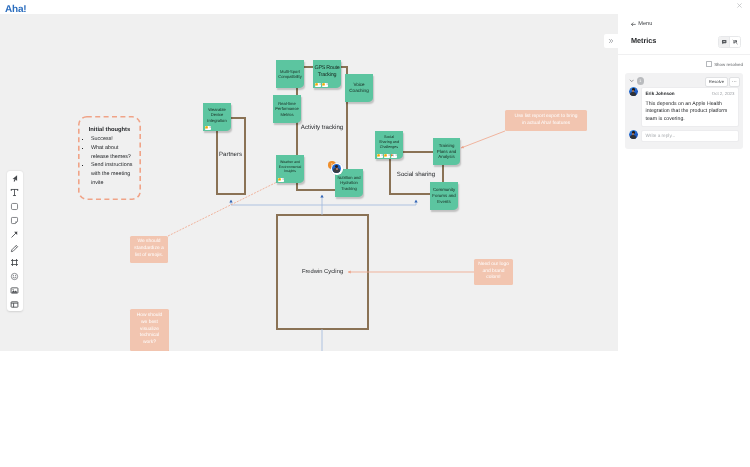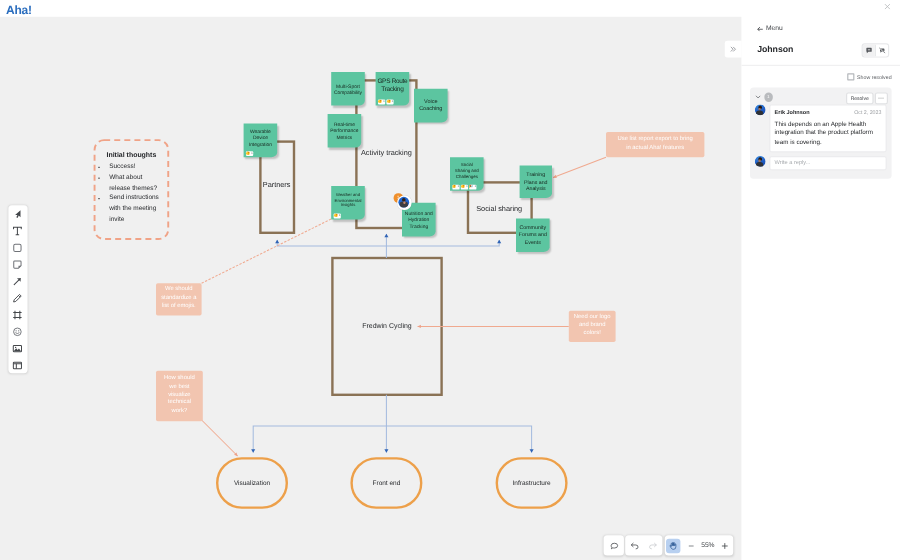--- a/index.html
+++ b/index.html
@@ -1,18 +1,18 @@
 <!DOCTYPE html>
 <html><head>
 <meta charset="utf-8">
 <style>
   html,body{margin:0;padding:0;}
   body{width:750px;height:467px;overflow:hidden;background:#ffffff;
        font-family:"Liberation Sans",sans-serif;-webkit-font-smoothing:antialiased;text-rendering:geometricPrecision;}
-  .root{position:relative;width:750px;height:467px;overflow:hidden;}
+  .root{position:relative;width:750px;height:351px;overflow:hidden;}
 
   
   .topbar{position:absolute;left:0;top:0;width:750px;height:14px;background:#fff;}
   .logo{position:absolute;left:5px;top:3.5px;font-size:10px;font-weight:bold;color:#2a6dbe;
         font-family:"Liberation Sans",sans-serif;letter-spacing:-0.2px;}
   .closex{position:absolute;left:736px;top:2px;width:7px;height:7px;z-index:20;}
 
   
   .canvas{position:absolute;left:0;top:14px;width:618px;height:453px;background:#f0f0f0;overflow:hidden;}
   .svgroot{position:absolute;left:0;top:0;width:618px;height:453px;}
@@ -334,21 +334,21 @@
   </div>
 
   <div class="rpanel">
     <div class="menulink">
       <svg width="4.8" height="4.8" viewBox="0 0 16 16">
         <path d="M6.8 2.6 L1.6 8 L6.8 13.4 M2.0 8 L14.4 8" stroke="#3b3e42" stroke-width="2.2" fill="none" stroke-linecap="round" stroke-linejoin="round"></path>
       </svg>
       <span>Menu</span>
     </div>
     <div style="position:absolute;left:0px;top:54px;right:0;height:0.5px;background:#f0f0f1;"></div>
-    <div class="ctitle">Johnson</div>
+    <div class="ctitle">Metrics</div>
     <div class="toggrp">
       <div class="togbtn" style="background:#f1f1f2;">
         <svg width="6.4" height="6.4" viewBox="0 0 16 16">
           <path d="M2.4 3.4 Q2.4 2.2 3.6 2.2 L12.4 2.2 Q13.6 2.2 13.6 3.4 L13.6 9.2 Q13.6 10.4 12.4 10.4 L6.8 10.4 L3.4 13.4 L3.4 10.4 Q2.4 10.4 2.4 9.2 Z" fill="#55585c"></path>
           <path d="M5.6 6.3 L10.6 6.3" stroke="#fff" stroke-width="1.5" stroke-linecap="butt"></path>
         </svg>
       </div>
       <div class="togbtn" style="background:#fff;border-left:0.5px solid #e7e8ea;">
         <svg width="6.4" height="6.4" viewBox="0 0 16 16">
           <path d="M3.4 4.4 Q3.4 3.4 4.4 3.4 L11.6 3.4 Q12.6 3.4 12.6 4.4 L12.6 9.0 Q12.6 10.0 11.6 10.0 L7.0 10.0 L4.4 12.4 L4.4 10.0 Q3.4 10.0 3.4 9.0 Z" fill="#55585c"></path>

